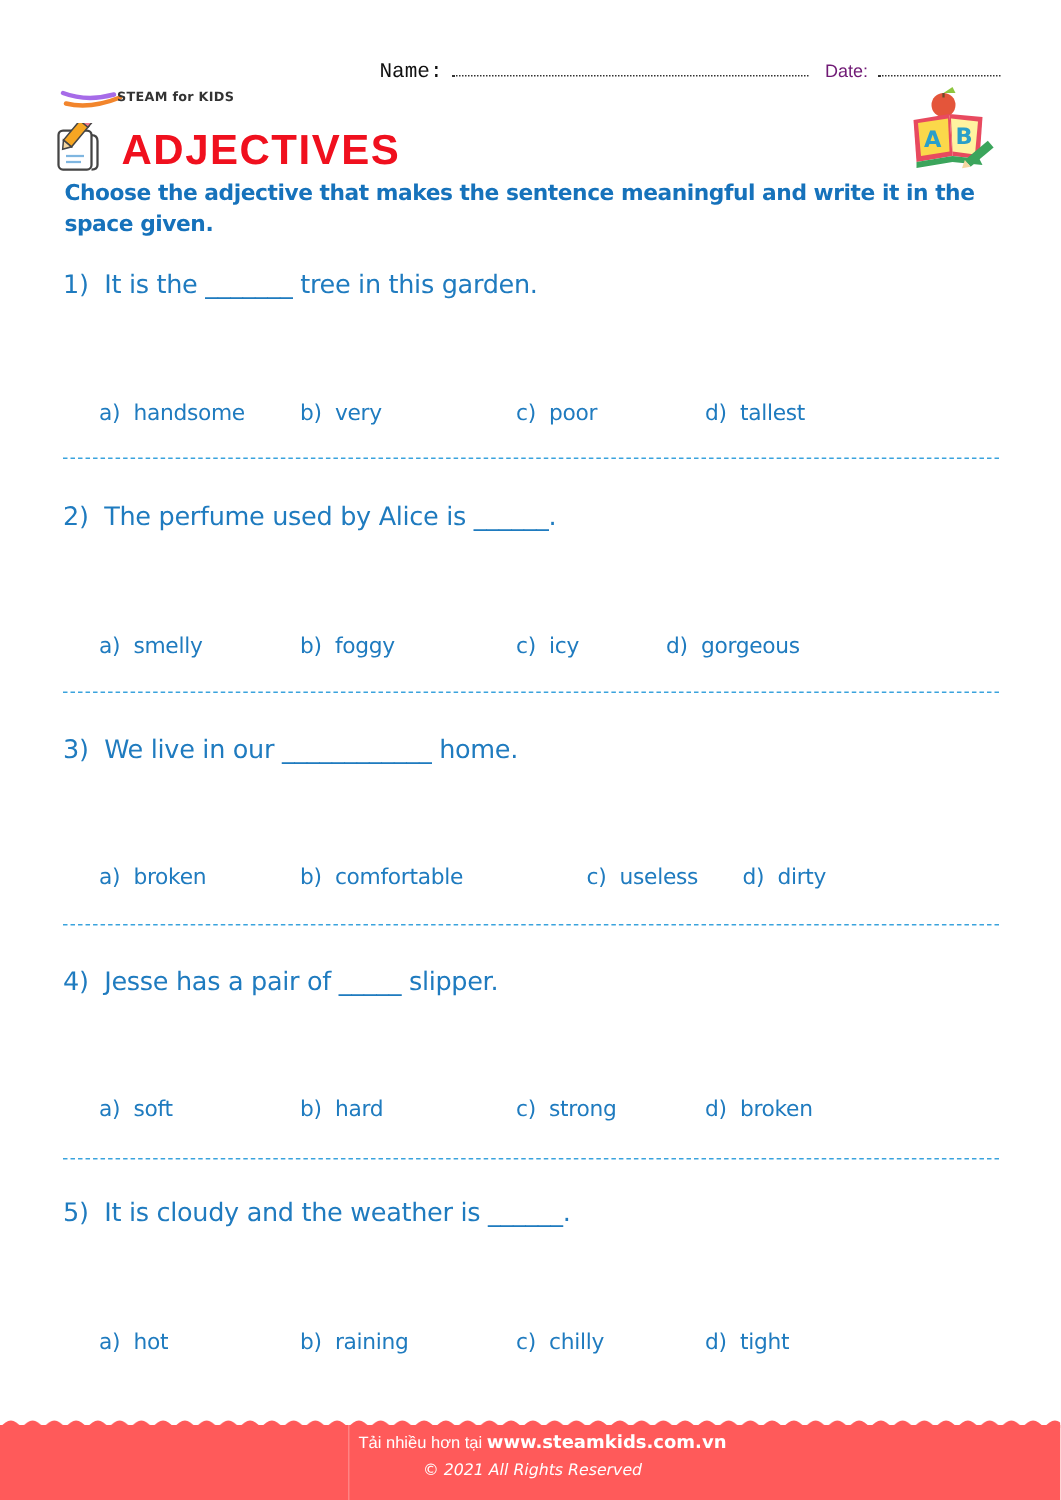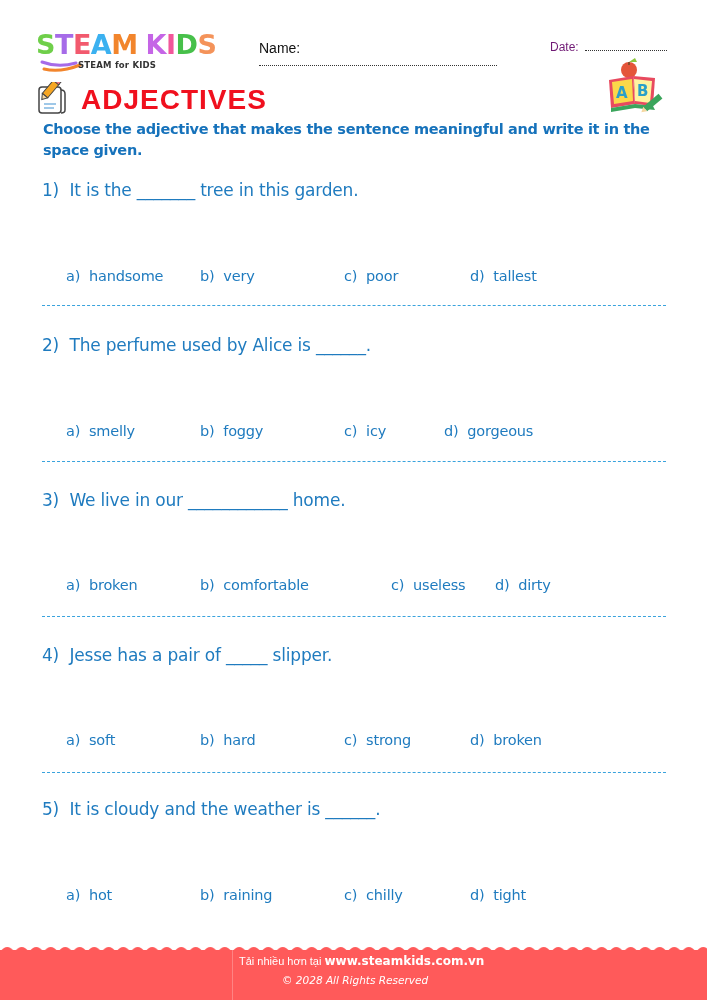--- a/index.html
+++ b/index.html
@@ -7,21 +7,21 @@
   body { position: relative; font-family: "Liberation Sans", sans-serif; color: #1f7bbf; }
 
   
   .logo { position: absolute; left: 36px; top: 30px; width: 200px; height: 44px; }
   .logo-word { position: absolute; left: 0; top: 0; font-family: "DejaVu Sans", sans-serif; font-weight: 900; font-size: 27px; letter-spacing: -0.5px; line-height: 30px; }
   .logo-word span { display: inline-block; }
   .logo-sub { position: absolute; left: 42px; top: 30px; font-family: "DejaVu Sans", sans-serif; font-weight: bold; font-size: 8.5px; color: #333333; letter-spacing: 0.2px; }
   .logo-swoosh { position: absolute; left: 4px; top: 30px; width: 42px; height: 14px; }
 
   
-  .name-line { position: absolute; top: 40px; left: 253px; font-family: Liberation Sans, sans-serif; font-size: 14px; color: #111111; display: flex; align-items: baseline; flex-direction: column; }
+  .name-line { position: absolute; top: 40px; left: 253px; font-family: Liberation Mono, monospace; font-size: 14px; color: #111111; display: flex; align-items: baseline; }
   .dots { display: inline-block; border-bottom: 1px dotted #333; height: 10px; margin-left: 6px; }
   .date-line { position: absolute; top: 40px; left: 550px; font-family: "Liberation Sans", sans-serif; font-size: 12px; color: #701a75; display: flex; align-items: baseline; }
 
   
   .title-icon { position: absolute; left: 36px; top: 82px; width: 34px; height: 34px; }
   .title { position: absolute; left: 81px; top: 84px; font-family: "Liberation Sans", sans-serif; font-weight: bold; font-size: 28px; color: #f0101e; letter-spacing: 1px; }
   .book-icon { position: absolute; left: 605px; top: 58px; width: 60px; height: 56px; }
 
   .instructions { position: absolute; left: 43px; top: 119px; width: 620px; font-family: "DejaVu Sans", sans-serif; font-weight: bold; font-size: 14.5px; line-height: 21px; color: #1672bb; letter-spacing: -0.3px; }
 
@@ -36,23 +36,20 @@
   .scallops { position: absolute; left: 0; top: 940px; width: 707px; height: 12px; }
   .footer-divider { position: absolute; left: 232px; top: 950px; width: 1px; height: 50px; background: rgba(255,255,255,0.25); }
   .footer-line1 { position: absolute; left: 239px; top: 954px; color: #ffffff; font-family: "Liberation Sans", sans-serif; font-size: 11px; white-space: nowrap; }
   .footer-line1 b { font-family: "DejaVu Sans", sans-serif; font-size: 12px; font-weight: bold; }
   .footer-line2 { position: absolute; left: 282px; top: 974px; color: #ffffff; font-family: "DejaVu Sans", sans-serif; font-style: italic; font-size: 10.5px; white-space: nowrap; }
 </style>
 </head>
 <body>
 
 <div class="logo">
-  <div class="logo-word">
-    <span style="color:#6fcf4a">S</span><span style="color:#a66be8">T</span><span style="color:#f25a6e">E</span><span style="color:#3bb1f0">A</span><span style="color:#f2852c">M</span><span style="width:8px"></span><span style="color:#c565e6">K</span><span style="color:#f2569a">I</span><span style="color:#47c04a">D</span><span style="color:#f4935a">S</span>
-  </div>
   <svg class="logo-swoosh" viewBox="0 0 42 14">
     <path d="M2 2 Q18 8 36 3" stroke="#a66be8" stroke-width="3" fill="none" stroke-linecap="round"></path>
     <path d="M4 9 Q20 13 40 5" stroke="#f2852c" stroke-width="3" fill="none" stroke-linecap="round"></path>
   </svg>
   <div class="logo-sub">STEAM for KIDS</div>
 </div>
 
 <div class="name-line">
   <span>Name:</span>
   <span class="dots" style="width:238px"></span>
@@ -144,13 +141,13 @@
       <path d="M0 12 Q7.25 2 14.5 12 Z" fill="#ff5a5a"></path>
     </pattern>
   </defs>
   <rect x="0" y="0" width="707" height="12" fill="url(#scal)"></rect>
 </svg>
 <div class="footer"></div>
 <div class="footer-divider"></div>
 <div class="footer-line1">
   <span>Tải nhiều hơn tại </span><b>www.steamkids.com.vn</b>
 </div>
-<div class="footer-line2">©  2028 All Rights Reserved</div>
+<div class="footer-line2">©  2021 All Rights Reserved</div>
 
 </body></html>

